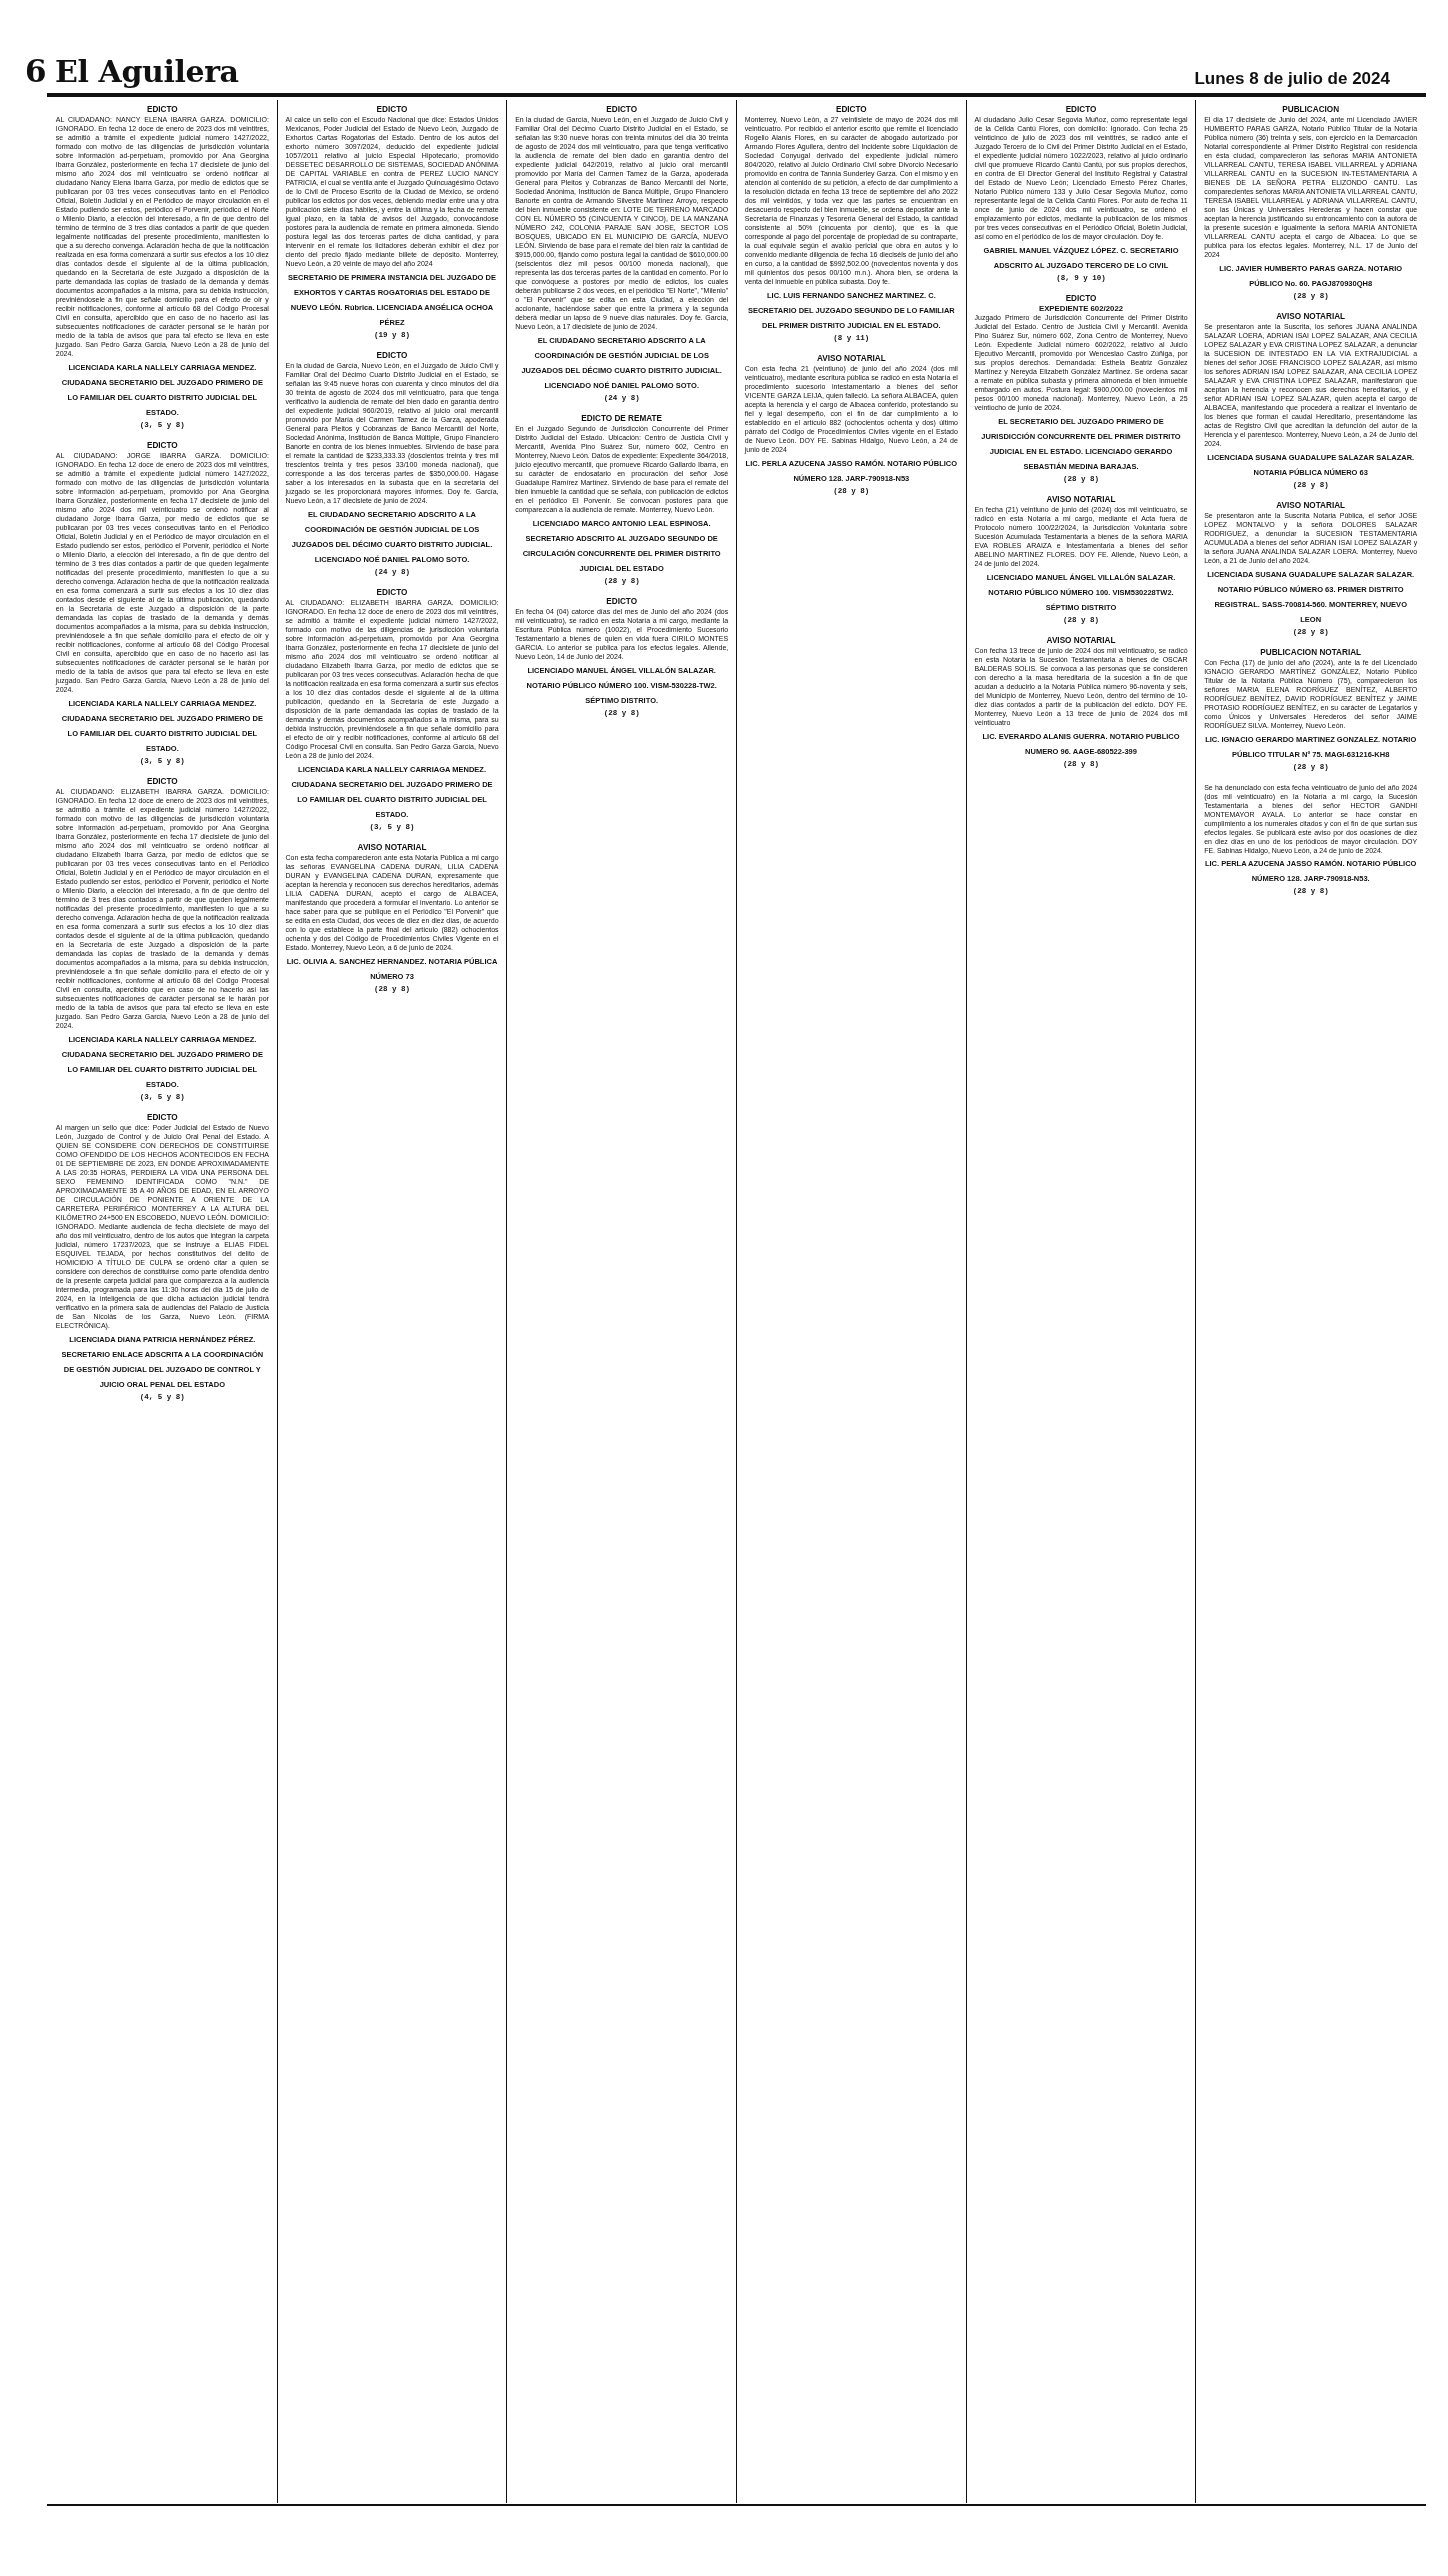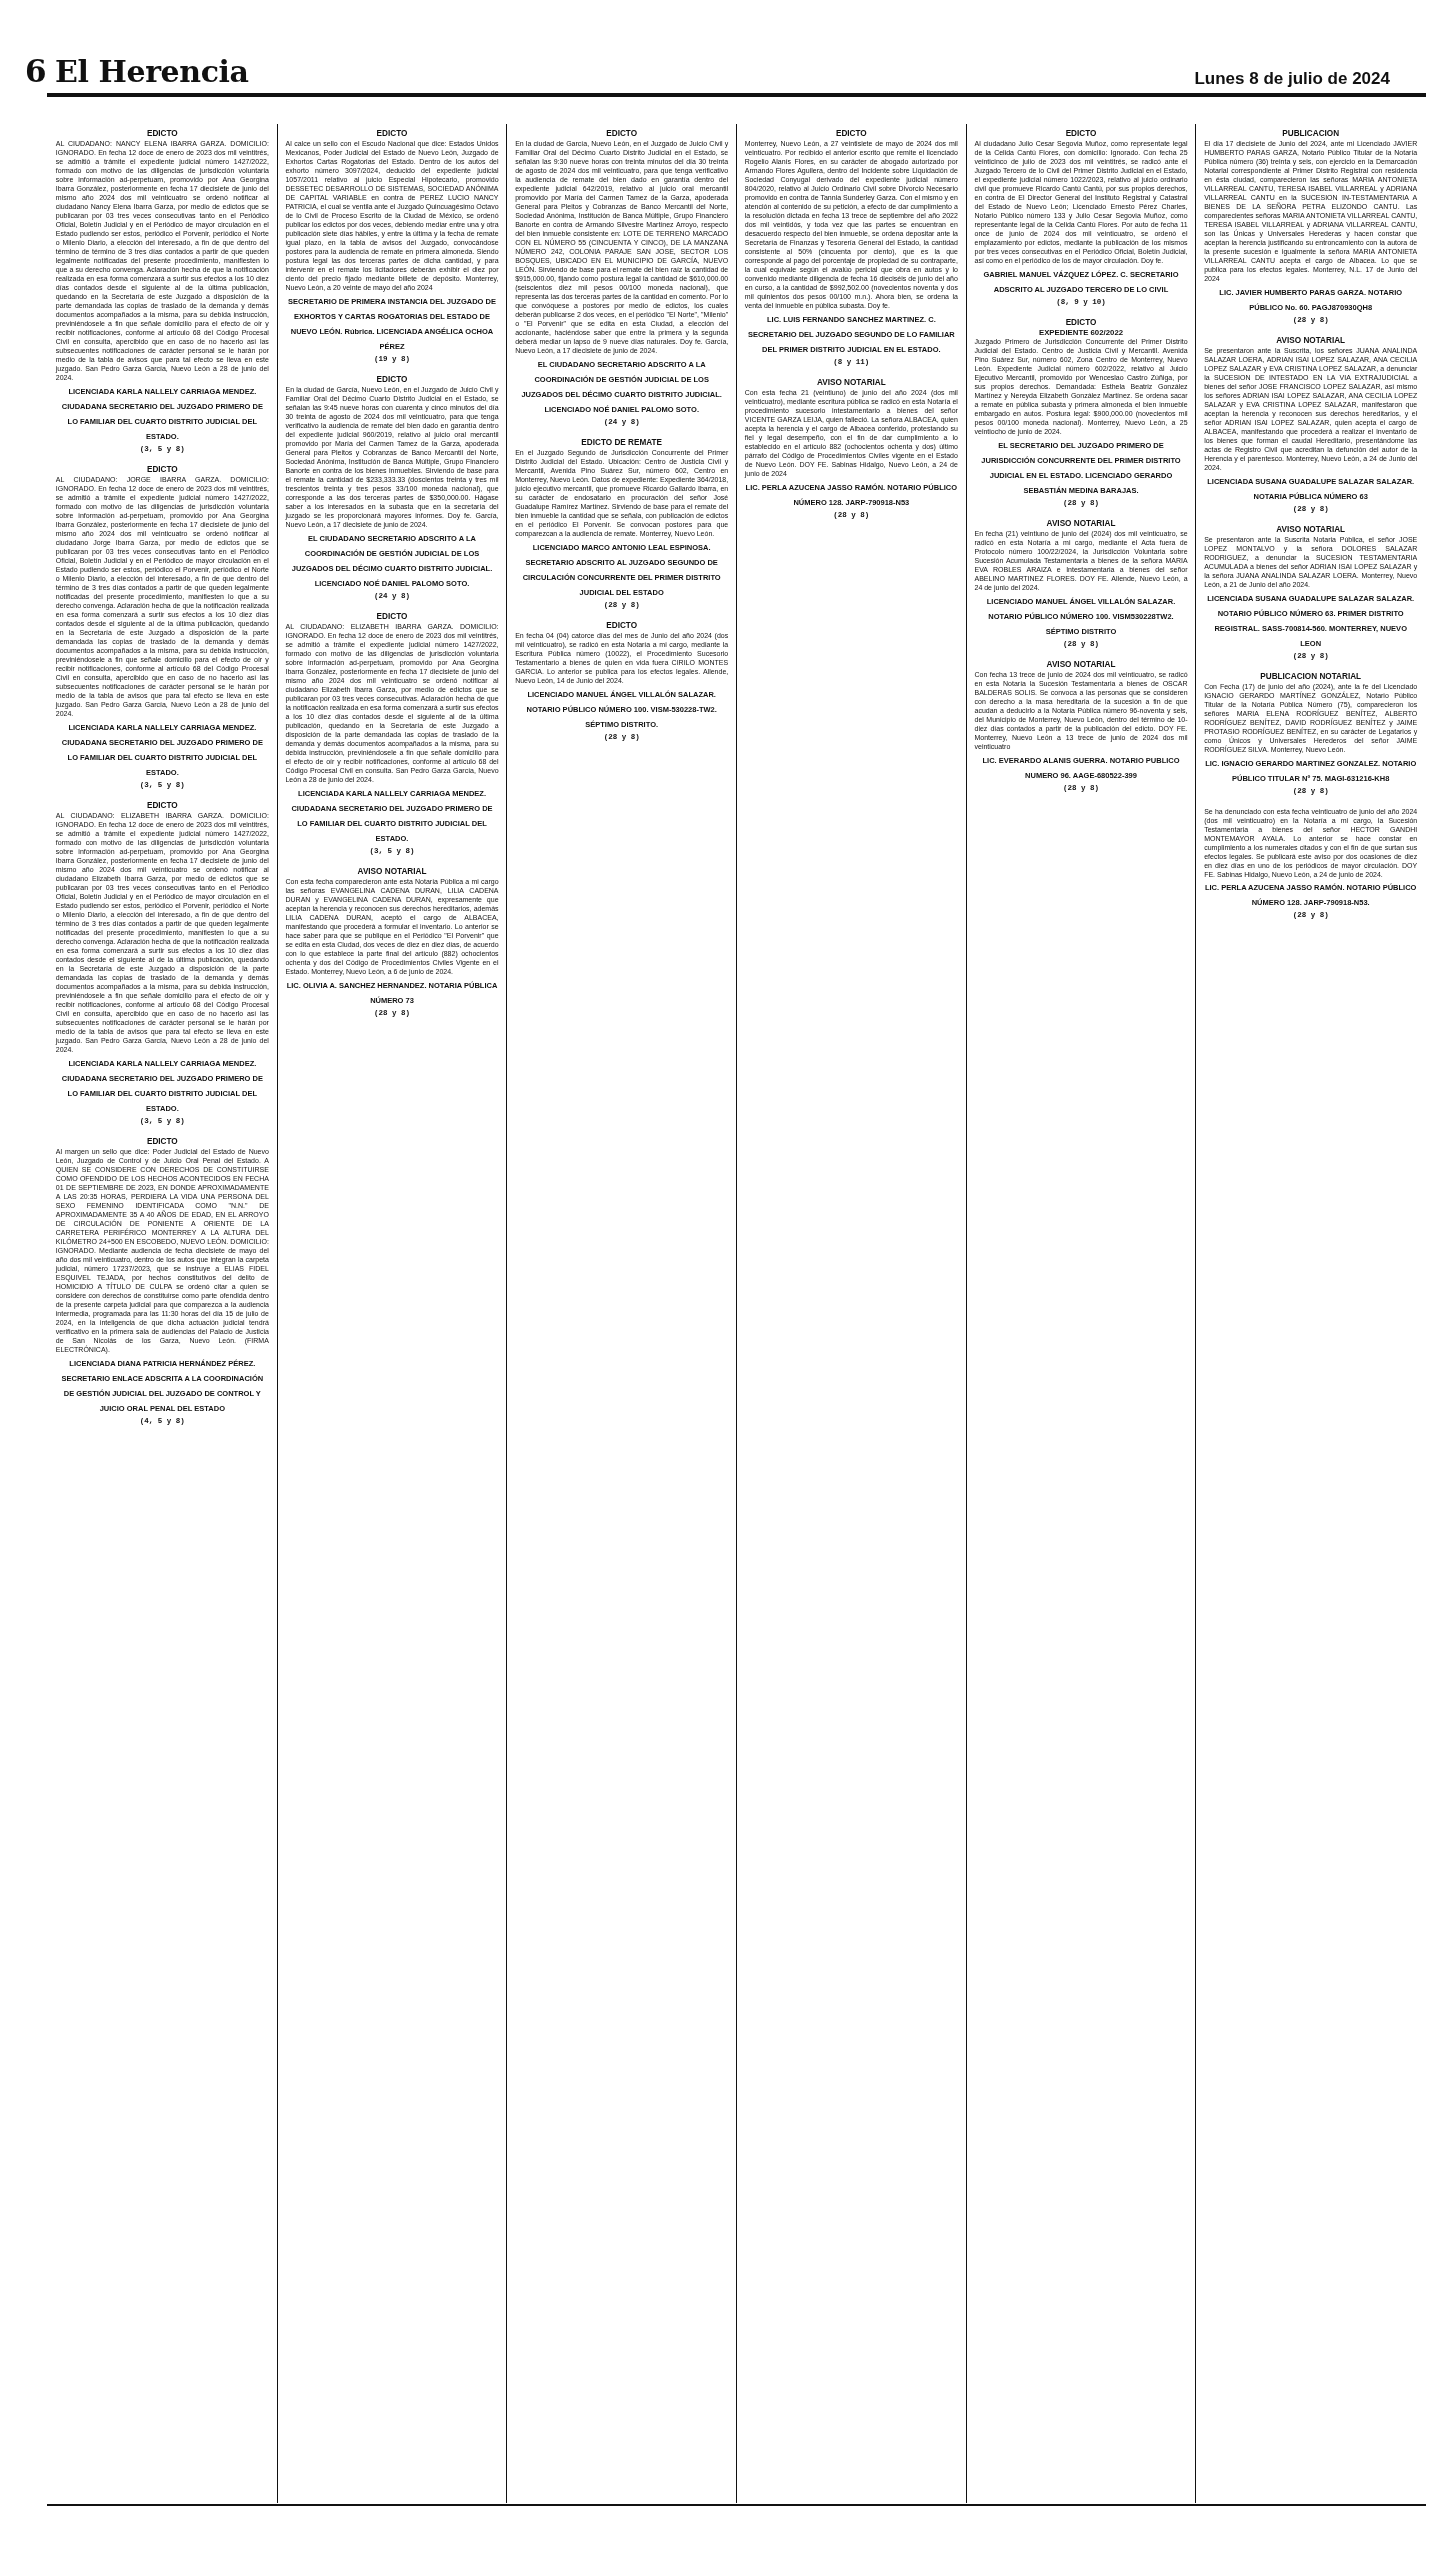--- a/index.html
+++ b/index.html
@@ -4,37 +4,37 @@
 <style>
   html,body{margin:0;padding:0;background:#fff;}
   body{width:1449px;height:2576px;position:relative;overflow:hidden;font-family:"Liberation Sans",sans-serif;color:#111;}
   .masthead{position:absolute;left:25px;top:55px;width:1418px;height:35px;}
   .mast-left{position:absolute;left:0;top:0;display:flex;align-items:baseline;}
   .page-num{font-family:"DejaVu Serif",serif;font-weight:900;font-size:31px;line-height:33px;margin-right:9.3px;letter-spacing:-0.8px;}
   .paper-name{font-family:"DejaVu Serif",serif;font-weight:900;font-size:30px;line-height:33px;letter-spacing:-0.4px;}
   .mast-date{position:absolute;right:53px;top:14px;font-size:17px;font-weight:700;}
   .rule{position:absolute;left:47px;top:93px;width:1379px;height:3.9px;background:#111;}
   .cols{position:absolute;left:48px;top:100px;width:1377px;height:2403px;display:flex;}
-  .col{flex:1;padding:3.1px 7.8px 0 7.8px;font-size:7px;line-height:9px;text-align:justify;overflow:hidden;border-right:1.2px solid #111;margin-top:24px;}
+  .col{flex:1;padding:3.1px 7.8px 0 7.8px;font-size:7px;line-height:9px;text-align:justify;overflow:hidden;border-right:1.2px solid #111;}
   .col:last-child{border-right:none;}
   .bottom-rule{position:absolute;left:47px;top:2504px;width:1379px;height:1.6px;background:#111;}
   .notice{margin-bottom:11px;}
   .n-title{text-align:center;font-weight:700;font-size:8.2px;margin:1.6px 0 1.6px;}
   .n-sub{text-align:center;font-weight:700;font-size:7.8px;}
   .n-body{margin:0;}
   .n-sign{text-align:center;font-weight:700;font-size:7.5px;line-height:15px;margin-top:1.6px;}
   .n-dates{text-align:center;font-weight:700;font-size:7.5px;margin-top:0.8px;font-family:Liberation Mono, monospace;}
 </style>
 </head>
 <body>
 
 <div class="masthead">
   <div class="mast-left">
     <span class="page-num">6</span>
-    <span class="paper-name">El Herencia</span>
+    <span class="paper-name">El Aguilera</span>
   </div>
   <div class="mast-date">Lunes 8 de julio de 2024</div>
 </div>
 <div class="rule"></div>
 
 <div class="cols" id="cols">
     <div class="col">
       <div class="notice">
         <div class="n-title">EDICTO</div>
         <div class="n-body">AL CIUDADANO: NANCY ELENA IBARRA GARZA. DOMICILIO: IGNORADO. En fecha 12 doce de enero de 2023 dos mil veintitrés, se admitió a trámite el expediente judicial número 1427/2022, formado con motivo de las diligencias de jurisdicción voluntaria sobre información ad-perpetuam, promovido por Ana Georgina Ibarra González, posteriormente en fecha 17 diecisiete de junio del mismo año 2024 dos mil veinticuatro se ordenó notificar al ciudadano Nancy Elena Ibarra Garza, por medio de edictos que se publicaran por 03 tres veces consecutivas tanto en el Periódico Oficial, Boletín Judicial y en el Periódico de mayor circulación en el Estado pudiendo ser estos, periódico el Porvenir, periódico el Norte o Milenio Diario, a elección del interesado, a fin de que dentro del término de término de 3 tres días contados a partir de que queden legalmente notificadas del presente procedimiento, manifiesten lo que a su derecho convenga. Aclaración hecha de que la notificación realizada en esa forma comenzará a surtir sus efectos a los 10 diez días contados desde el siguiente al de la última publicación, quedando en la Secretaría de este Juzgado a disposición de la parte demandada las copias de traslado de la demanda y demás documentos acompañados a la misma, para su debida instrucción, previniéndosele a fin que señale domicilio para el efecto de oír y recibir notificaciones, conforme al artículo 68 del Código Procesal Civil en consulta, apercibido que en caso de no hacerlo así las subsecuentes notificaciones de carácter personal se le harán por medio de la tabla de avisos que para tal efecto se lleva en este juzgado. San Pedro Garza García, Nuevo León a 28 de junio del 2024.</div>

